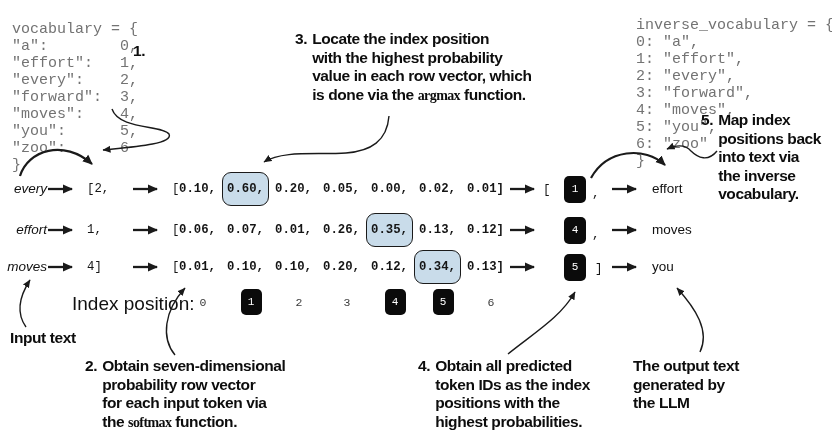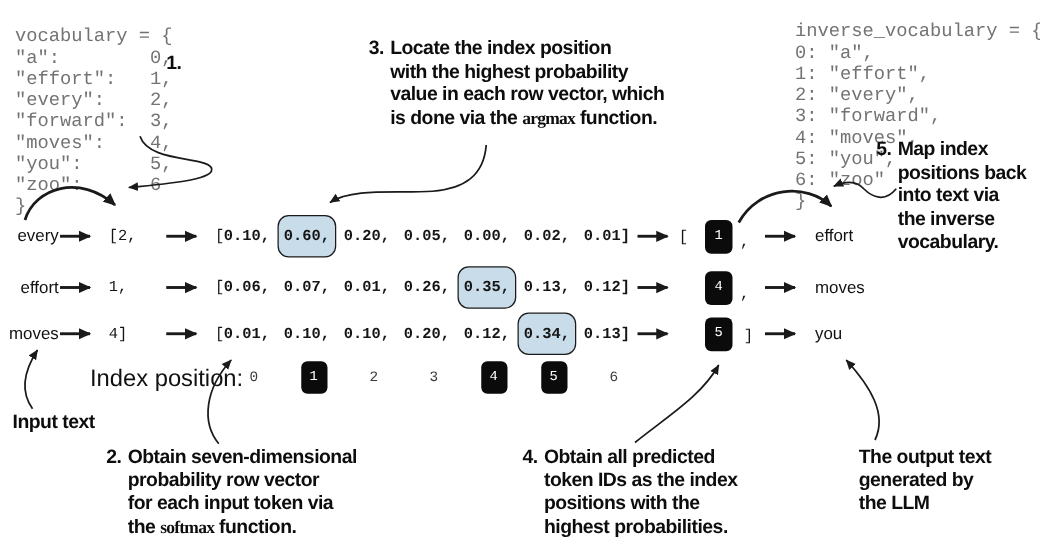--- a/index.html
+++ b/index.html
@@ -18,21 +18,21 @@
     white-space:pre-line;
   }
   .ann .num { margin-right:5px; }
   .ann .codeword {
     font-family:Liberation Serif, serif; font-weight:bold;
     font-size:14px; letter-spacing:-0.6px;
   }
   .plainlabel { position:absolute; font-weight:bold; font-size:15.5px;
     line-height:18.5px; letter-spacing:-0.4px; white-space:pre-line; color:#0d0d0d; }
   .inword { position:absolute; width:47px; text-align:right;
-    font-size:13.5px; line-height:16px; }
+    font-size:13.5px; line-height:16px;font-style:italic; }
   .outword { position:absolute; font-size:13.5px; line-height:16px; }
   .tok { position:absolute; left:87px; font-family:"Liberation Mono",monospace;
     font-size:12.3px; line-height:15px; color:#151515; }
   .vecrow { position:absolute; left:172px; display:flex;
     font-family:"Liberation Mono",monospace; font-size:12.3px;
     line-height:15px; color:#151515; }
   .vbracket { width:7px; }
   .vcell { width:48px; position:relative; }
   .vcell .v { position:relative; z-index:2;font-weight:bold; }
   .vcell.hl::before {
@@ -113,21 +113,21 @@
 
   <div class="ann" style="left:418px; top:357px;">
     <span class="num">4.</span>
     <div>Obtain all predicted
 token IDs as the index
 positions with the
 highest probabilities.</div>
   </div>
 
   <div class="plainlabel" style="left:10px; top:329px;text-align:center;">Input text</div>
-  <div class="plainlabel" style="left:687px; top:357px;">The output text
+  <div class="plainlabel" style="left:633px; top:357px;">The output text
 generated by
 the LLM</div>
 
   <div class="inword" style="left:0px; top:181px;">every</div>
   <div class="tok" style="top:182px;">[2,</div>
   <div class="vecrow" style="top:182px;">
     <span class="vbracket">[</span>
     <span class="vcell"><span class="v">0.10,</span></span>
     <span class="vcell hl"><span class="v">0.60,</span></span>
     <span class="vcell"><span class="v">0.20,</span></span>

